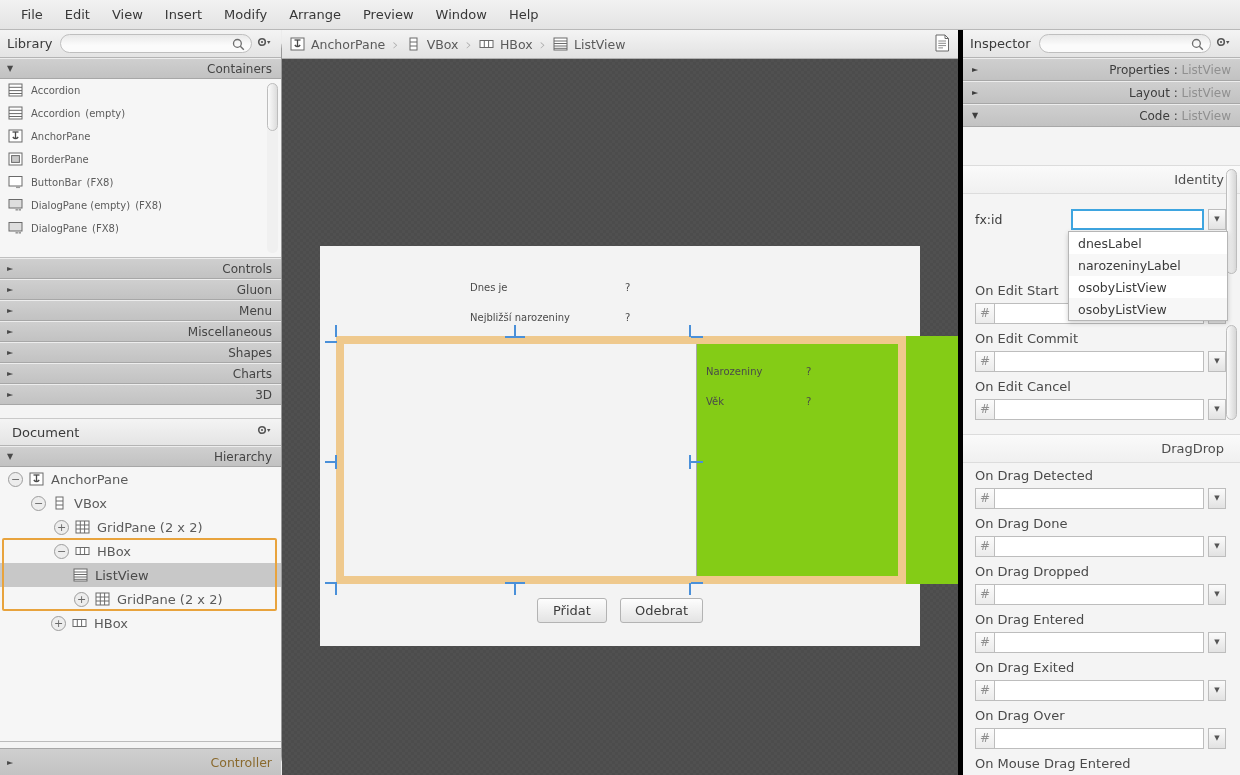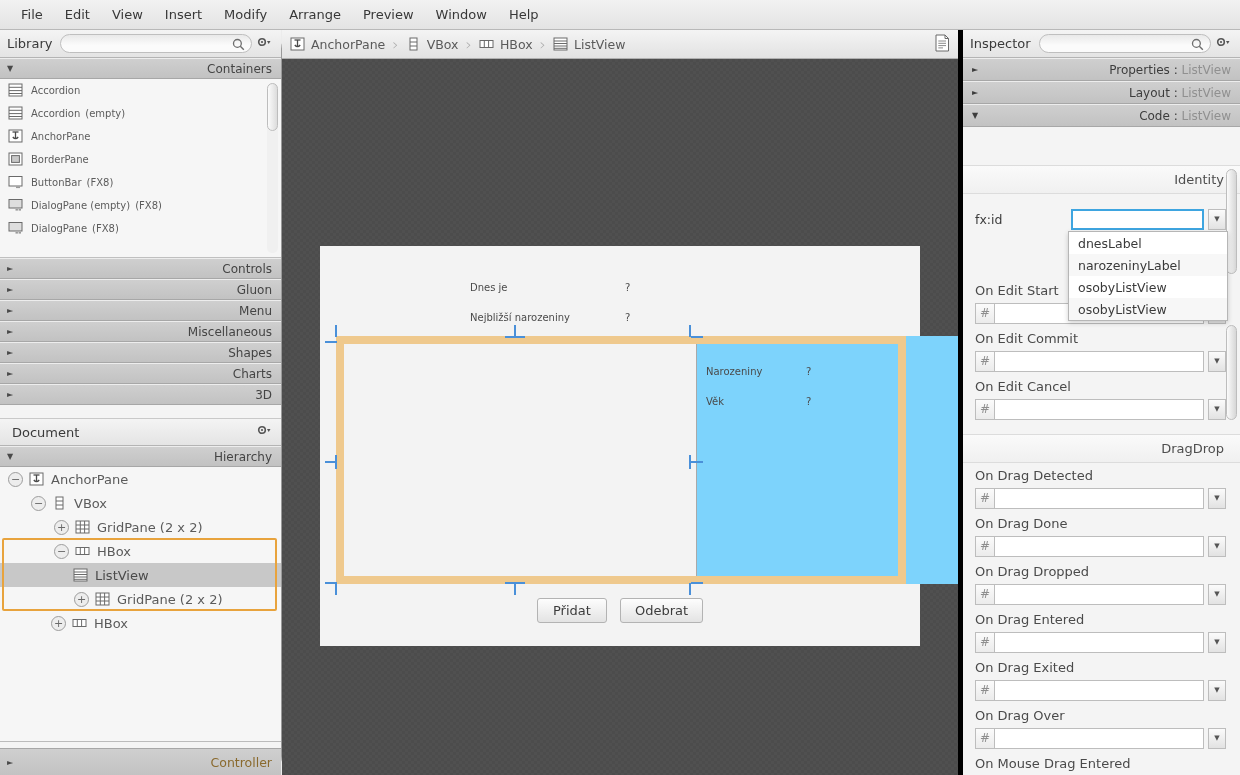--- a/index.html
+++ b/index.html
@@ -139,21 +139,21 @@
   .stage {
     position: absolute; left: 38px; top: 187px; width: 600px; height: 400px;
     background: #f3f3f3;
   }
   .form-grid-top { position: absolute; left: 150px; top: 26px; }
   .frow { display: flex; align-items: center; height: 30px; font-size: 10px; color: #4a4a4a; }
   .frow .k { width: 155px; }
   .frow .v { width: 40px; }
   .hbox-region {
     position: absolute; left: 16px; top: 90px; width: 662px; height: 248px;
-    background: #7dd3fc;
+    background: #84cc16;
     padding-left: 36px;
   }
   .sel-fill {
     position: absolute; left: 0; top: 0; width: 570px; height: 248px;
     border: 8px solid #efc98d; box-sizing: border-box;
   }
   .listview-box {
     position: absolute; left: 8px; top: 8px; width: 353px; height: 232px;
     background: #f3f3f3; border-right: 1px solid #a9a9a9;
   }

